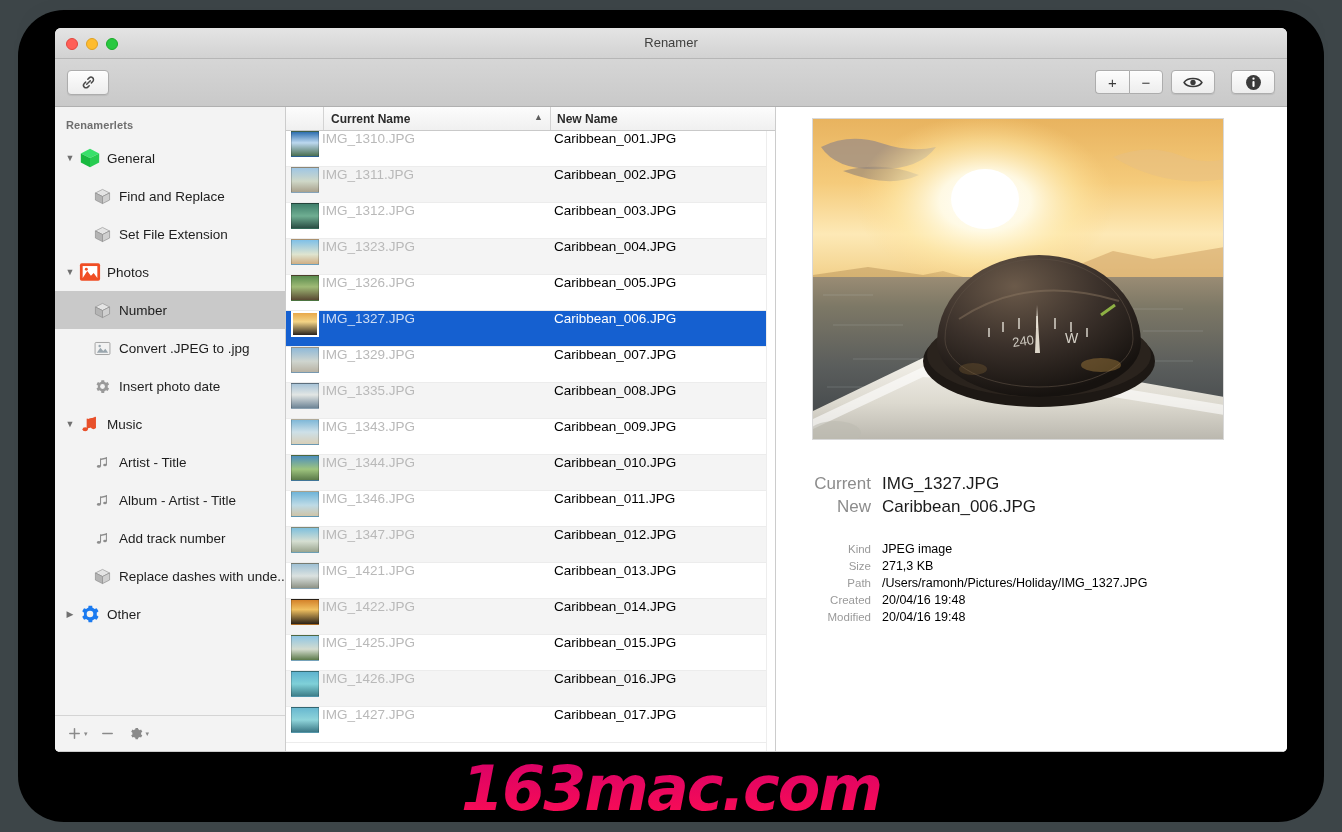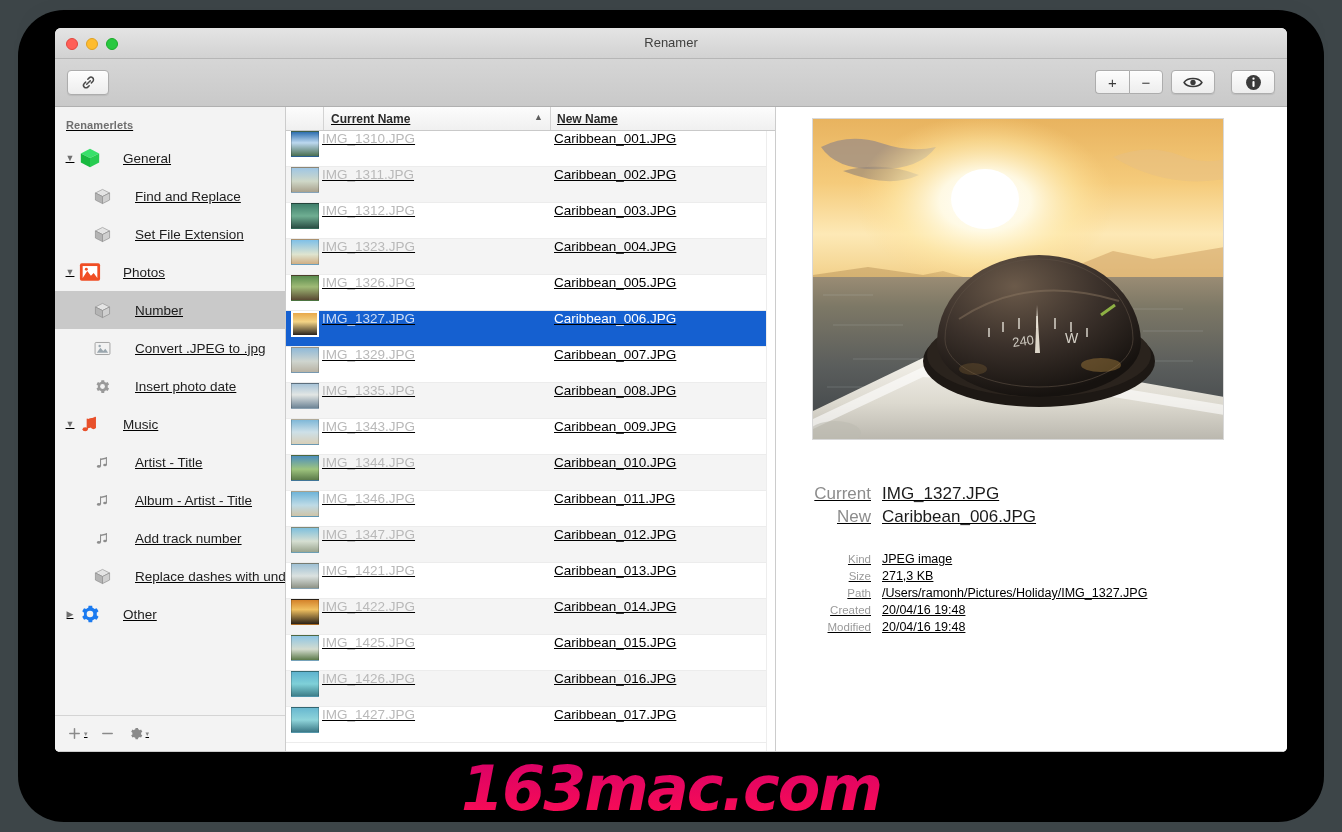--- a/index.html
+++ b/index.html
@@ -20,21 +20,20 @@
     border-radius: 46px;
   }
   
   #window {
     position: absolute;
     left: 55px; top: 28px; width: 1232px; height: 724px;
     background: #fff;
     border-radius: 6px 6px 5px 5px;
     overflow: hidden;
     box-shadow: 0 10px 34px rgba(0,0,0,.55);
-    text-decoration: underline;
   }
   
   #titlebar {
     height: 31px;
     background: linear-gradient(#e4e4e4, #d2d2d2);
     border-bottom: 1px solid #b6b6b6;
     position: relative;
   }
   .traffic { position: absolute; top: 10px; left: 11px; display: flex; gap: 8px; }
   .tl { width: 12px; height: 12px; border-radius: 50%; }
@@ -98,21 +97,21 @@
     font-size: 13.5px; color: #1d1d1d;
     padding-left: 8px;
   }
   .node.child { padding-left: 34px; }
   .node.selected { background: #c9c9c9; }
   .tri {
     width: 14px; flex: none;
     font-size: 9px; color: #707070; text-align: center;
   }
   .gicon { width: 26px; flex: none; display:flex; align-items:center; justify-content:center; }
-  .node .lbl { margin-left: 20px; white-space: nowrap; }
+  .node .lbl { margin-left: 4px; white-space: nowrap; }
   #sb-footer {
     height: 36px; border-top: 1px solid #d4d4d4;
     background: #f3f3f3;
     display: flex; align-items: center; gap: 4px;
     padding-left: 12px;
     color: #8a8a8a;
   }
   .sbf { display:flex; align-items:center; font-size: 16px; color:#8a8a8a; }
   .caret { font-size: 7px; margin-left: 2px; color:#8a8a8a; }
   
@@ -150,21 +149,21 @@
     background: #fff; border-left: 1px solid #ededed;
   }
   
   #detail { flex: 1; background: #fff; position: relative; }
   #preview-wrap { padding: 11px 0 0 36px; }
   #preview {
     width: 412px; height: 322px;
     position: relative; overflow: hidden;
     border: 1px solid #d8d8d8;
   }
-  #meta { padding: 44px 0 0 36px; }
+  #meta { padding: 34px 0 0 36px; }
   .bigrow { display: flex; align-items: baseline; margin-bottom: 3px; }
   .biglabel { width: 70px; text-align: right; font-size: 17px; color: #8c8c8c; padding-right: 11px; }
   .bigvalue { font-size: 17px; color: #1b1b1b; }
   .metarow { display: flex; align-items: baseline; margin-bottom: 3px; }
   .metalabel { width: 70px; text-align: right; font-size: 11.5px; color: #9a9a9a; padding-right: 11px; }
   .metavalue { font-size: 12.5px; color: #000000; }
   #meta-gap { height: 22px; }
   
   #footer {
     height: 31px; border-top: 1px solid #ccc;

